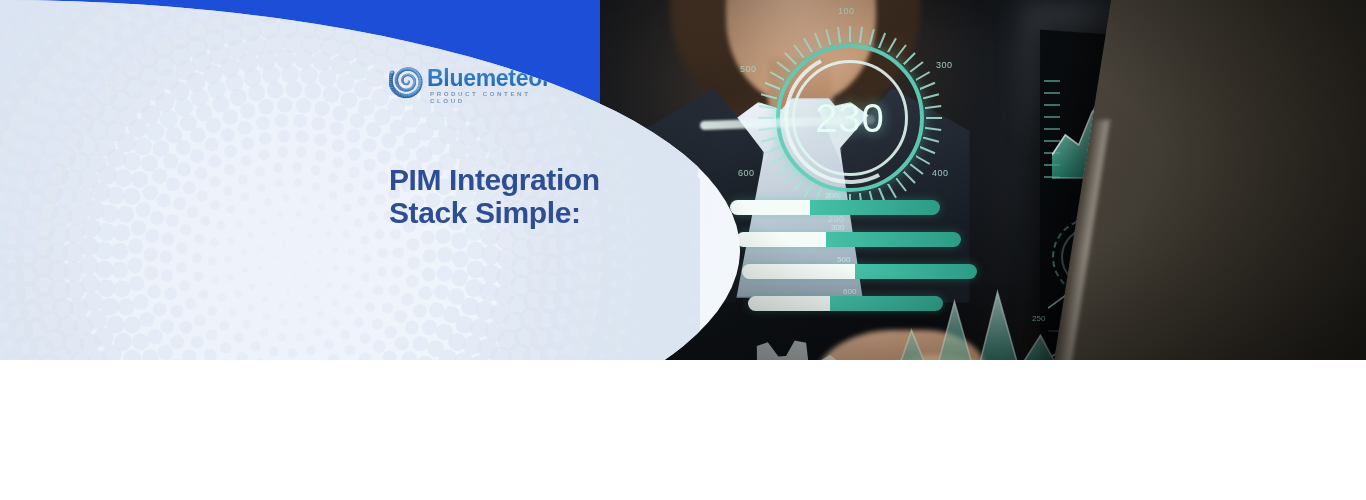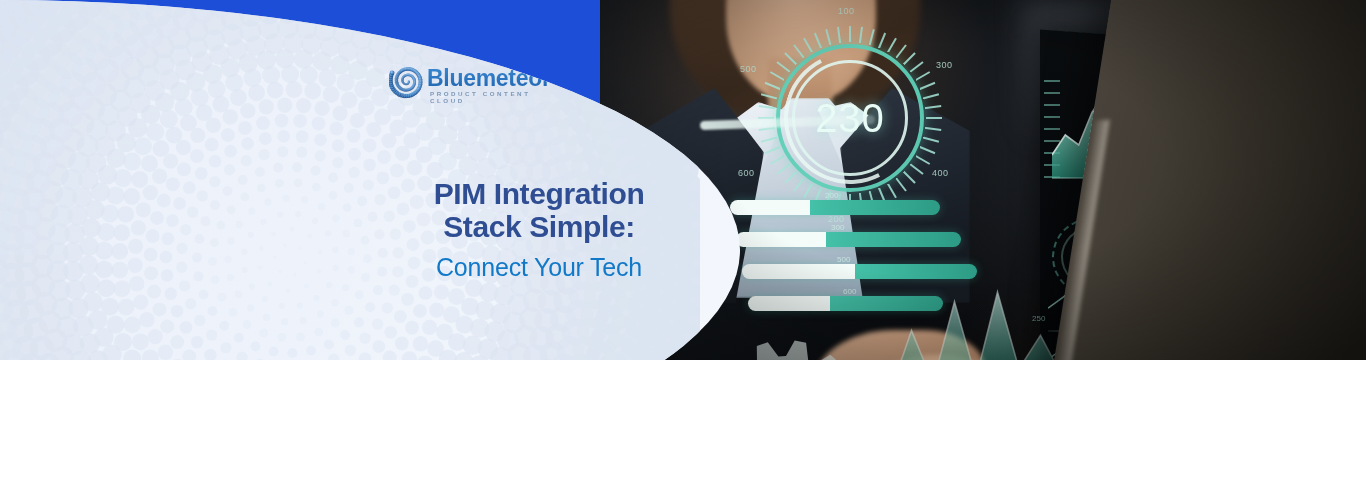--- a/index.html
+++ b/index.html
@@ -232,21 +232,21 @@
     font-size:23px; font-weight:700; letter-spacing:-.3px;
     background:linear-gradient(180deg,#3d8ad4,#1d62ae);
     -webkit-background-clip:text; background-clip:text; color:transparent;
   }
   .logo-tm{ position:absolute; left:142px; top:3px; font-size:7px; color:#5b8fc9; }
   .logo-tag{
     position:absolute; left:41px; top:27px;
     font-size:6.2px; letter-spacing:2.55px; font-weight:700; color:#7e98b8;
   }
 
-  .headline{ position:absolute; left:389px; top:177px; width:300px;text-align:center; }
+  .headline{ position:absolute; left:389px; top:163px; width:300px; }
   .h-strong{
     font-size:30px; line-height:33px; font-weight:700;
     color:#2f4d92; letter-spacing:-.4px;
   }
   .h-sub{
     margin-top:9px;
     font-size:25px; line-height:30px; font-weight:400;
     color:#1279c8; letter-spacing:-.2px;
   }
 </style>
@@ -2403,17 +2403,16 @@
           </g>
       </svg>
       <div class="logo-word">Bluemeteor</div>
       <div class="logo-tm">™</div>
       <div class="logo-tag">PRODUCT CONTENT CLOUD</div>
     </div>
 
     <div class="headline">
       <div class="h-strong">PIM Integration</div>
       <div class="h-strong">Stack Simple:</div>
-      <div class="h-sub">Connect Your Tech</div>
     </div>
   </div>
 
 </div>
 
 </body></html>

